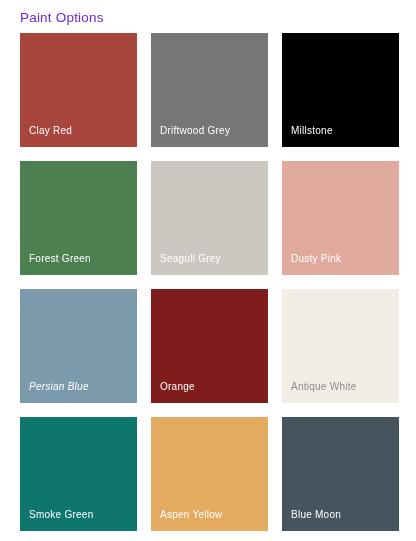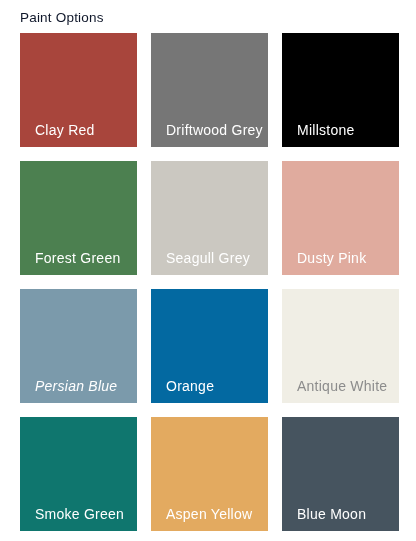--- a/index.html
+++ b/index.html
@@ -51,35 +51,35 @@
   .swatch {
     position: relative;
     width: 117px;
     height: 114px;
     box-sizing: border-box;
     overflow: hidden;
   }
 
   .swatch-label {
     position: absolute;
-    left: 15px;
+    left: 9px;
     bottom: 11px;
-    font-size: 14px;
+    font-size: 10px;
     font-weight: 400;
     letter-spacing: 0.25px;
     line-height: 11px;
     white-space: nowrap;
   }
 </style>
 </head>
 <body>
 
 <div class="page">
 
-  <div class="page-title" style="color: #0f172a;">Paint Options</div>
+  <div class="page-title" style="color: #6d28d9;">Paint Options</div>
 
   <div class="swatch-grid">
 
   <div class="swatch" style="background: rgb(168, 69, 60);">
         <div class="swatch-label" style="color: rgb(255, 255, 255);">Clay Red</div>
       </div>
       <div class="swatch" style="background: rgb(118, 118, 118); padding-left: 37px;">
         <div class="swatch-label" style="color: rgb(255, 255, 255);">Driftwood Grey</div>
       </div>
       <div class="swatch" style="background: #000000;">
@@ -90,21 +90,21 @@
       </div>
       <div class="swatch" style="background: rgb(203, 200, 193);">
         <div class="swatch-label" style="color: rgb(255, 255, 255);">Seagull Grey</div>
       </div>
       <div class="swatch" style="background: rgb(224, 171, 158);">
         <div class="swatch-label" style="color: rgb(255, 255, 255);">Dusty Pink</div>
       </div>
       <div class="swatch" style="background: rgb(123, 154, 171);">
         <div class="swatch-label" style="color: rgb(255, 255, 255); font-style: italic;">Persian Blue</div>
       </div>
-      <div class="swatch" style="background: #0369a1;">
+      <div class="swatch" style="background: #7f1d1d;">
         <div class="swatch-label" style="color: rgb(255, 255, 255);">Orange</div>
       </div>
       <div class="swatch" style="background: rgb(240, 238, 229);">
         <div class="swatch-label" style="color: rgb(140, 140, 140);">Antique White</div>
       </div>
       <div class="swatch" style="background: #0f766e;">
         <div class="swatch-label" style="color: rgb(255, 255, 255);">Smoke Green</div>
       </div>
       <div class="swatch" style="background: rgb(227, 170, 96);">
         <div class="swatch-label" style="color: rgb(255, 255, 255);">Aspen Yellow</div>

